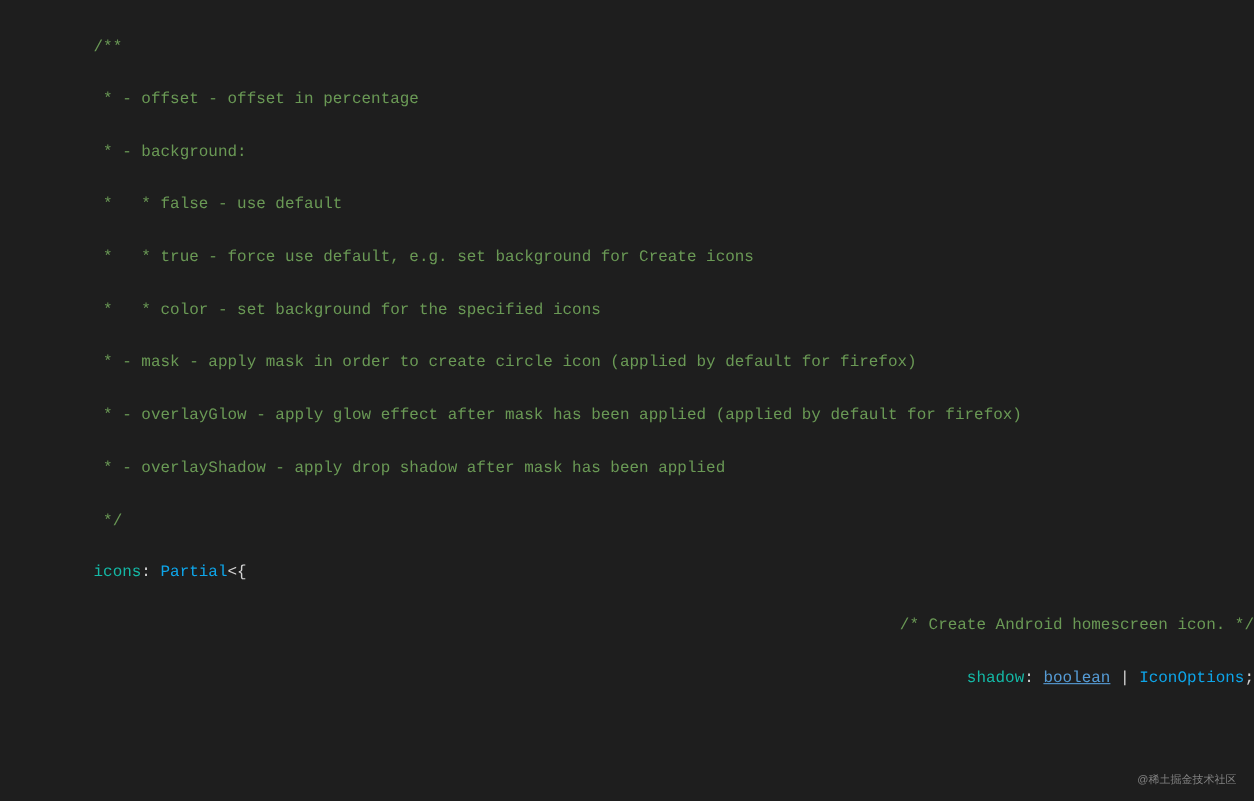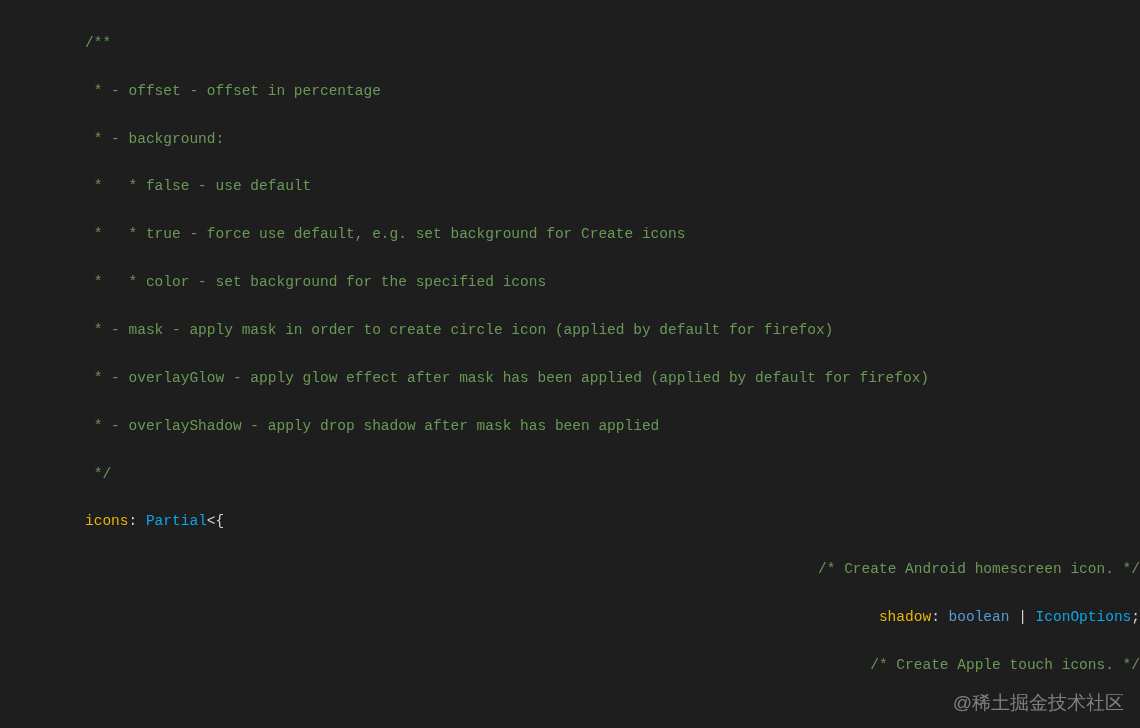--- a/index.html
+++ b/index.html
@@ -23,51 +23,50 @@
       padding: 8px 0 0 50px;
       white-space: pre;
     }
     .line {
       display: block;
       min-height: 23px;
     }
     .indent-1 { padding-left: 35px; }
     .indent-2 { padding-left: 70px; text-align: right; }
     .comment { color: #6a9955; }
-    .property { color: #eab308; }
-    .type-keyword { color: #569cd6; }
+    .property { color: #14b8a6; }
+    .type-keyword { color: #569cd6; text-decoration: underline; }
     .type-name { color: #0ea5e9; }
     .punct { color: #d4d4d4; }
     .watermark {
       position: absolute;
       bottom: 10px;
       right: 16px;
       color: #808080;
-      font-size: 19px;
+      font-size: 10px;
       font-family: sans-serif;
     }
   </style>
 </head>
 <body>
 
 <div class="code-area">
 <span class="line indent-1"><span class="comment">/**</span></span>
 <span class="line indent-1"><span class="comment"> * - offset - offset in percentage</span></span>
 <span class="line indent-1"><span class="comment"> * - background:</span></span>
 <span class="line indent-1"><span class="comment"> *   * false - use default</span></span>
 <span class="line indent-1"><span class="comment"> *   * true - force use default, e.g. set background for Create icons</span></span>
 <span class="line indent-1"><span class="comment"> *   * color - set background for the specified icons</span></span>
 <span class="line indent-1"><span class="comment"> * - mask - apply mask in order to create circle icon (applied by default for firefox)</span></span>
 <span class="line indent-1"><span class="comment"> * - overlayGlow - apply glow effect after mask has been applied (applied by default for firefox)</span></span>
 <span class="line indent-1"><span class="comment"> * - overlayShadow - apply drop shadow after mask has been applied</span></span>
 <span class="line indent-1"><span class="comment"> */</span></span>
 <span class="line indent-1"><span class="property">icons</span><span class="punct">: </span><span class="type-name">Partial</span><span class="punct">&lt;{</span></span>
 <span class="line indent-2"><span class="comment">/* Create Android homescreen icon. */</span></span>
 <span class="line indent-2"><span class="property">shadow</span><span class="punct">: </span><span class="type-keyword">boolean</span><span class="punct"> | </span><span class="type-name">IconOptions</span><span class="punct">;</span></span>
-<span class="line indent-2"><span class="comment">/* Create Apple touch icons. */</span></span>
 
 
 
 
 
 
 
 
 
 

